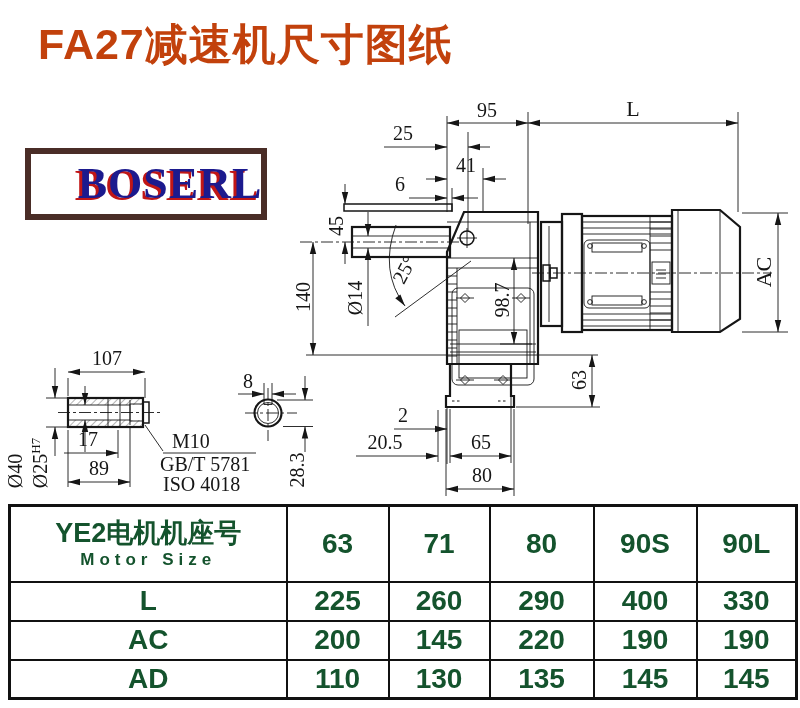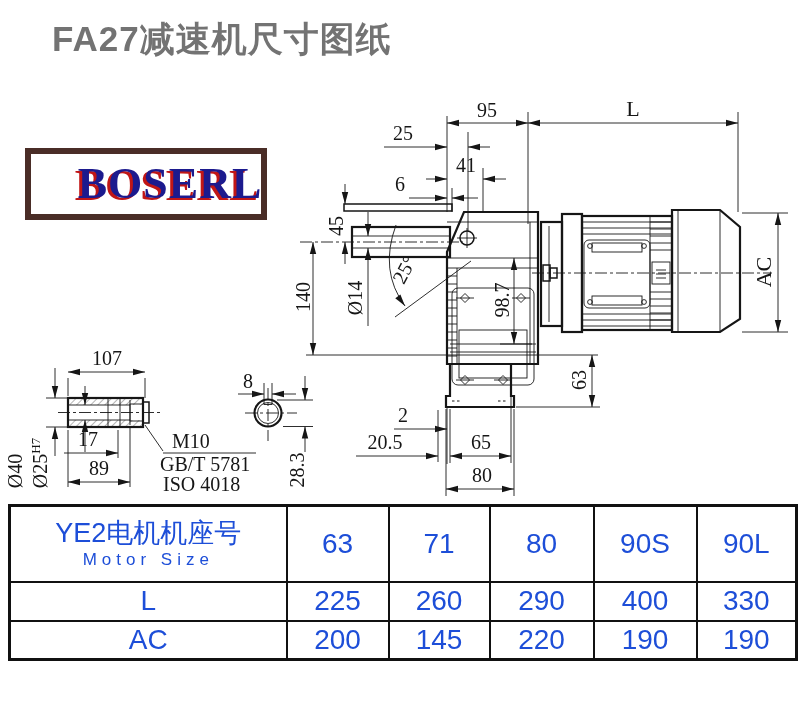--- a/index.html
+++ b/index.html
@@ -1,38 +1,38 @@
 <!DOCTYPE html>
 <html><head>
 <meta charset="utf-8">
 <style>
   html,body{margin:0;padding:0;background:#fff;}
   body{width:800px;height:708px;position:relative;overflow:hidden;
        font-family:"Liberation Sans",sans-serif;color:#111;}
-  #title{position:absolute;left:38px;top:16px;font-size:35px;font-weight:bold;
-         letter-spacing:1px;color:#737373;margin-left:14px;}
+  #title{position:absolute;left:38px;top:16px;font-size:43px;font-weight:bold;
+         letter-spacing:1px;color:#c2410c;}
   #logo{position:absolute;left:25px;top:148px;width:182px;height:60px;
         border:6px solid #4a2d27;background:#fff;display:flex;
         align-items:center;justify-content:center;padding-left:48px;}
   #logo .txt{font-family:"Liberation Serif",serif;font-weight:bold;font-size:44px;
         color:#1c1a8e;text-shadow:-3px 2px 0 #c11616;letter-spacing:1px;line-height:1;}
   svg{position:absolute;left:0;top:0;}
   .b{stroke:#161616;stroke-width:2.2;fill:none;}
   .m{stroke:#161616;stroke-width:1.5;fill:none;}
   .t{stroke:#161616;stroke-width:0.9;fill:none;}
   .cl{stroke:#161616;stroke-width:0.9;fill:none;stroke-dasharray:12 3 3 3;}
   .dd{stroke:#161616;stroke-width:1;fill:none;stroke-dasharray:2.5 2.5;}
   .dt{font-family:"Liberation Serif",serif;font-size:20px;fill:#161616;text-anchor:middle;}
   .dt.big{font-size:22px;}
   .dt.s{text-anchor:start;}
   #spec-table{position:absolute;left:8px;top:504px;}
   #spec-table table{border-collapse:collapse;table-layout:fixed;width:787px;
         border:3px solid #111;}
   #spec-table td,#spec-table th{border:2px solid #111;text-align:center;
-        vertical-align:middle;padding:0;font-weight:normal;font-size:28px;color:#1d4ed8;}
+        vertical-align:middle;padding:0;font-weight:bold;font-size:28px;color:#14532d;}
   #spec-table .hrow{height:76px;}
   #spec-table .drow{height:39px;}
   .hcn{font-size:27px;line-height:1.2;}
   .hen{font-size:17px;letter-spacing:5px;line-height:1.2;}
 </style>
 </head>
 <body>
 
 <div id="title">FA27减速机尺寸图纸</div>
 
@@ -231,15 +231,23 @@
       <td>330</td>
     </tr>
     <tr class="drow">
       <td>AC</td>
       <td>200</td>
       <td>145</td>
       <td>220</td>
       <td>190</td>
       <td>190</td>
     </tr>
+    <tr class="drow">
+      <td>AD</td>
+      <td>110</td>
+      <td>130</td>
+      <td>135</td>
+      <td>145</td>
+      <td>145</td>
+    </tr>
   </tbody>
     </table>
 </div>
 
 </body></html>

